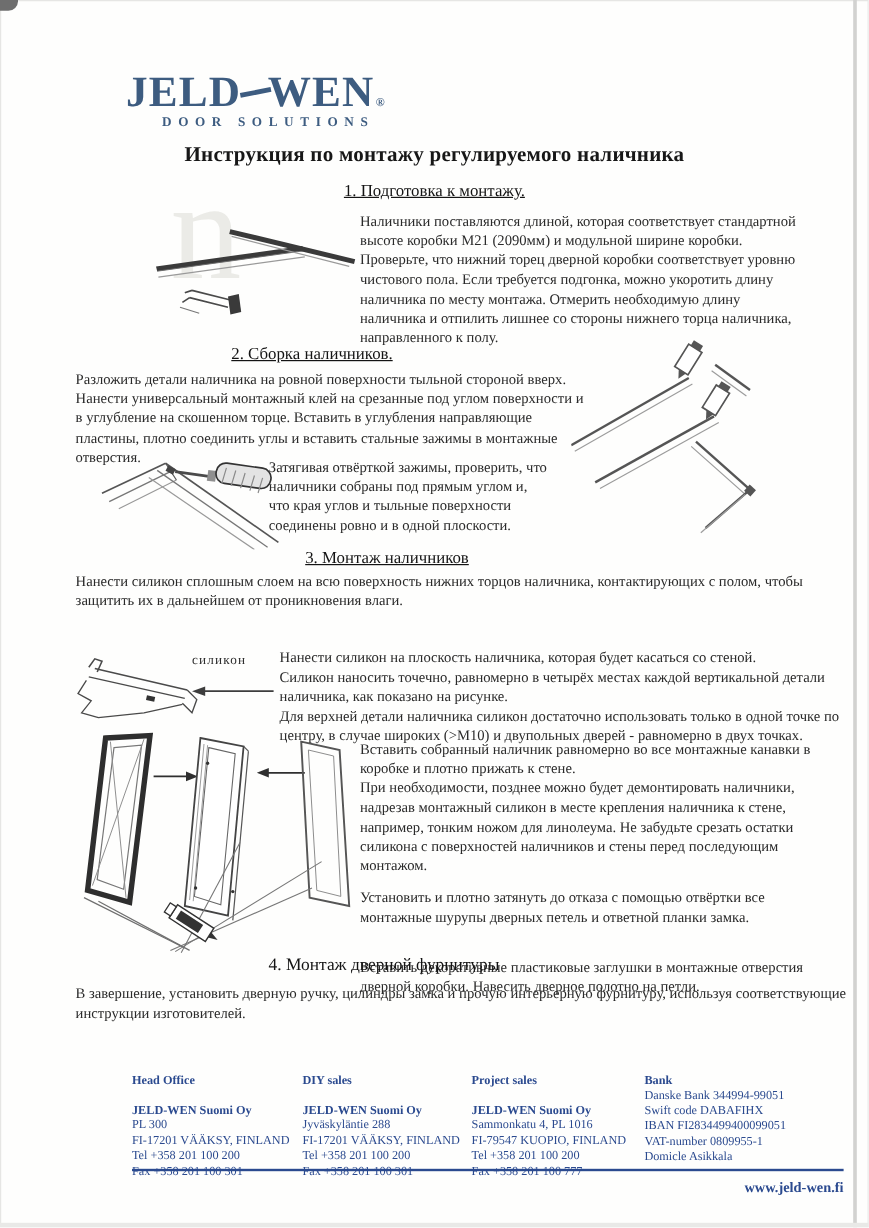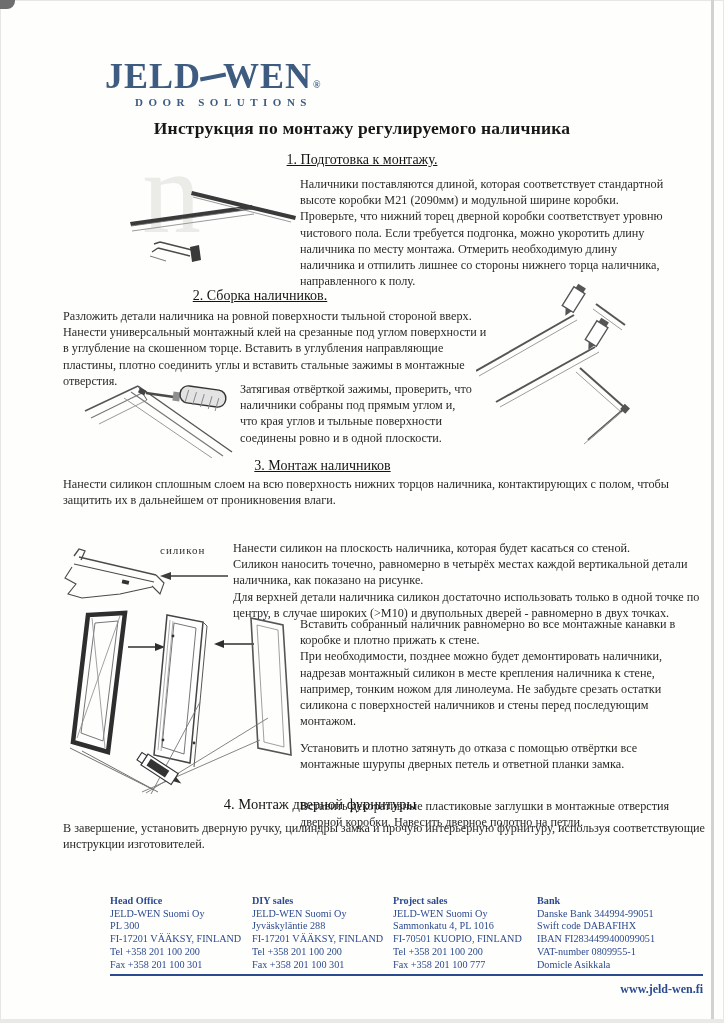--- a/index.html
+++ b/index.html
@@ -16,21 +16,21 @@
   
   .logo{position:absolute;left:105px;top:34px;color:#3d5c80;}
   .logo-main{font-size:36px;font-weight:700;letter-spacing:1px;line-height:1;white-space:nowrap;margin-top:24px;}
   .logo-swoosh{display:inline-block;width:26px;height:3.5px;background:#3d5c80;
                vertical-align:middle;margin:0 -3px 6px -1px;transform:rotate(-11deg);}
   .logo-reg{font-size:10px;vertical-align:baseline;margin-left:1px;}
   .logo-sub{font-size:11px;font-weight:700;letter-spacing:5.5px;margin-top:2px;padding-left:30px;white-space:nowrap;}
   
   .fcol{position:absolute;font-size:10.2px;line-height:12.7px;color:#2b4a8f;}
   .fcol .ft{font-weight:700;}
-  .fcol .co{font-weight:400;}
+  .fcol .co{font-weight:700;margin-top:12px;}
   .f-rule{position:absolute;left:110px;top:974px;width:593px;height:2px;background:#2b4a8f;}
   .website{position:absolute;left:110px;top:982px;width:593px;text-align:right;
            font-size:12px;font-weight:700;color:#2b4a8f;}
   
   .artifact-corner{position:absolute;left:0;top:0;width:15px;height:9px;background:#6e6e6e;border-radius:0 0 8px 0;}
   .edge-right{position:absolute;left:711px;top:0;width:3px;height:1023px;background:#d2d2d0;}
   .edge-bottom{position:absolute;left:0;top:1019px;width:724px;height:4px;background:#e9e9e7;}
   
   .illo{position:absolute;}
   .watermark{position:absolute;left:12px;top:-34px;font-size:118px;line-height:1;
@@ -120,21 +120,21 @@
       <rect x="57" y="21" width="7" height="5" fill="#444" transform="rotate(28 60 23)"></rect>
       <g>
         <line x1="64" y1="25" x2="92" y2="29" stroke="#4a4a4a" stroke-width="2.4"></line>
         <rect x="91" y="24" width="7" height="9" fill="#8f8f8f" transform="rotate(8 94 28)"></rect>
         <rect x="98" y="20" width="46" height="17" rx="8" fill="#e3e3e3" stroke="#333" stroke-width="1.4" transform="rotate(8 121 28)"></rect>
         <path d="M106,24 L104,37 M114,25 L112,38 M122,26 L120,39 M130,27 L128,40 M137,28 L135,41" stroke="#8a8a8a" stroke-width="1" transform="rotate(8 121 28)"></path>
       </g>
     </svg>
   </div>
 
-  <div class="para abs" style="left:240px;top:381px;width:232px;">Затягивая отвёрткой зажимы, проверить, что наличники собраны под прямым углом и, что края углов и тыльные поверхности соединены ровно и в одной плоскости.</div>
+  <div class="para abs" style="left:224px;top:381px;width:232px;">Затягивая отвёрткой зажимы, проверить, что наличники собраны под прямым углом и, что края углов и тыльные поверхности соединены ровно и в одной плоскости.</div>
 
   <div class="sec-h" style="left:0;top:458px;width:645px;">
     <span class="u">3. Монтаж наличников</span>
   </div>
 
   <div class="abs" style="left:63px;top:476px;width:630px;">
     <p class="para">Нанести силикон сплошным слоем на всю поверхность нижних торцов наличника, контактирующих с полом, чтобы защитить их в дальнейшем от проникновения влаги.</p>
   </div>
 
   <div class="illo" style="left:58px;top:534px;width:178px;height:80px;">
@@ -230,21 +230,21 @@
     <div class="co">JELD-WEN Suomi Oy</div>
     <div>Jyväskyläntie 288</div>
     <div>FI-17201 VÄÄKSY, FINLAND</div>
     <div>Tel +358 201 100 200</div>
     <div>Fax +358 201 100 301</div>
   </div>
   <div class="fcol" style="left:393px;top:895px;width:140px;">
     <div class="ft">Project sales</div>
     <div class="co">JELD-WEN Suomi Oy</div>
     <div>Sammonkatu 4, PL 1016</div>
-    <div>FI-70501 KUOPIO, FINLAND</div>
+    <div>FI-79547 KUOPIO, FINLAND</div>
     <div>Tel +358 201 100 200</div>
     <div>Fax +358 201 100 777</div>
   </div>
   <div class="fcol" style="left:537px;top:895px;width:172px;">
     <div class="ft">Bank</div>
     <div>Danske Bank 344994-99051</div>
     <div>Swift code DABAFIHX</div>
     <div>IBAN FI2834499400099051</div>
     <div>VAT-number 0809955-1</div>
     <div>Domicle Asikkala</div>

